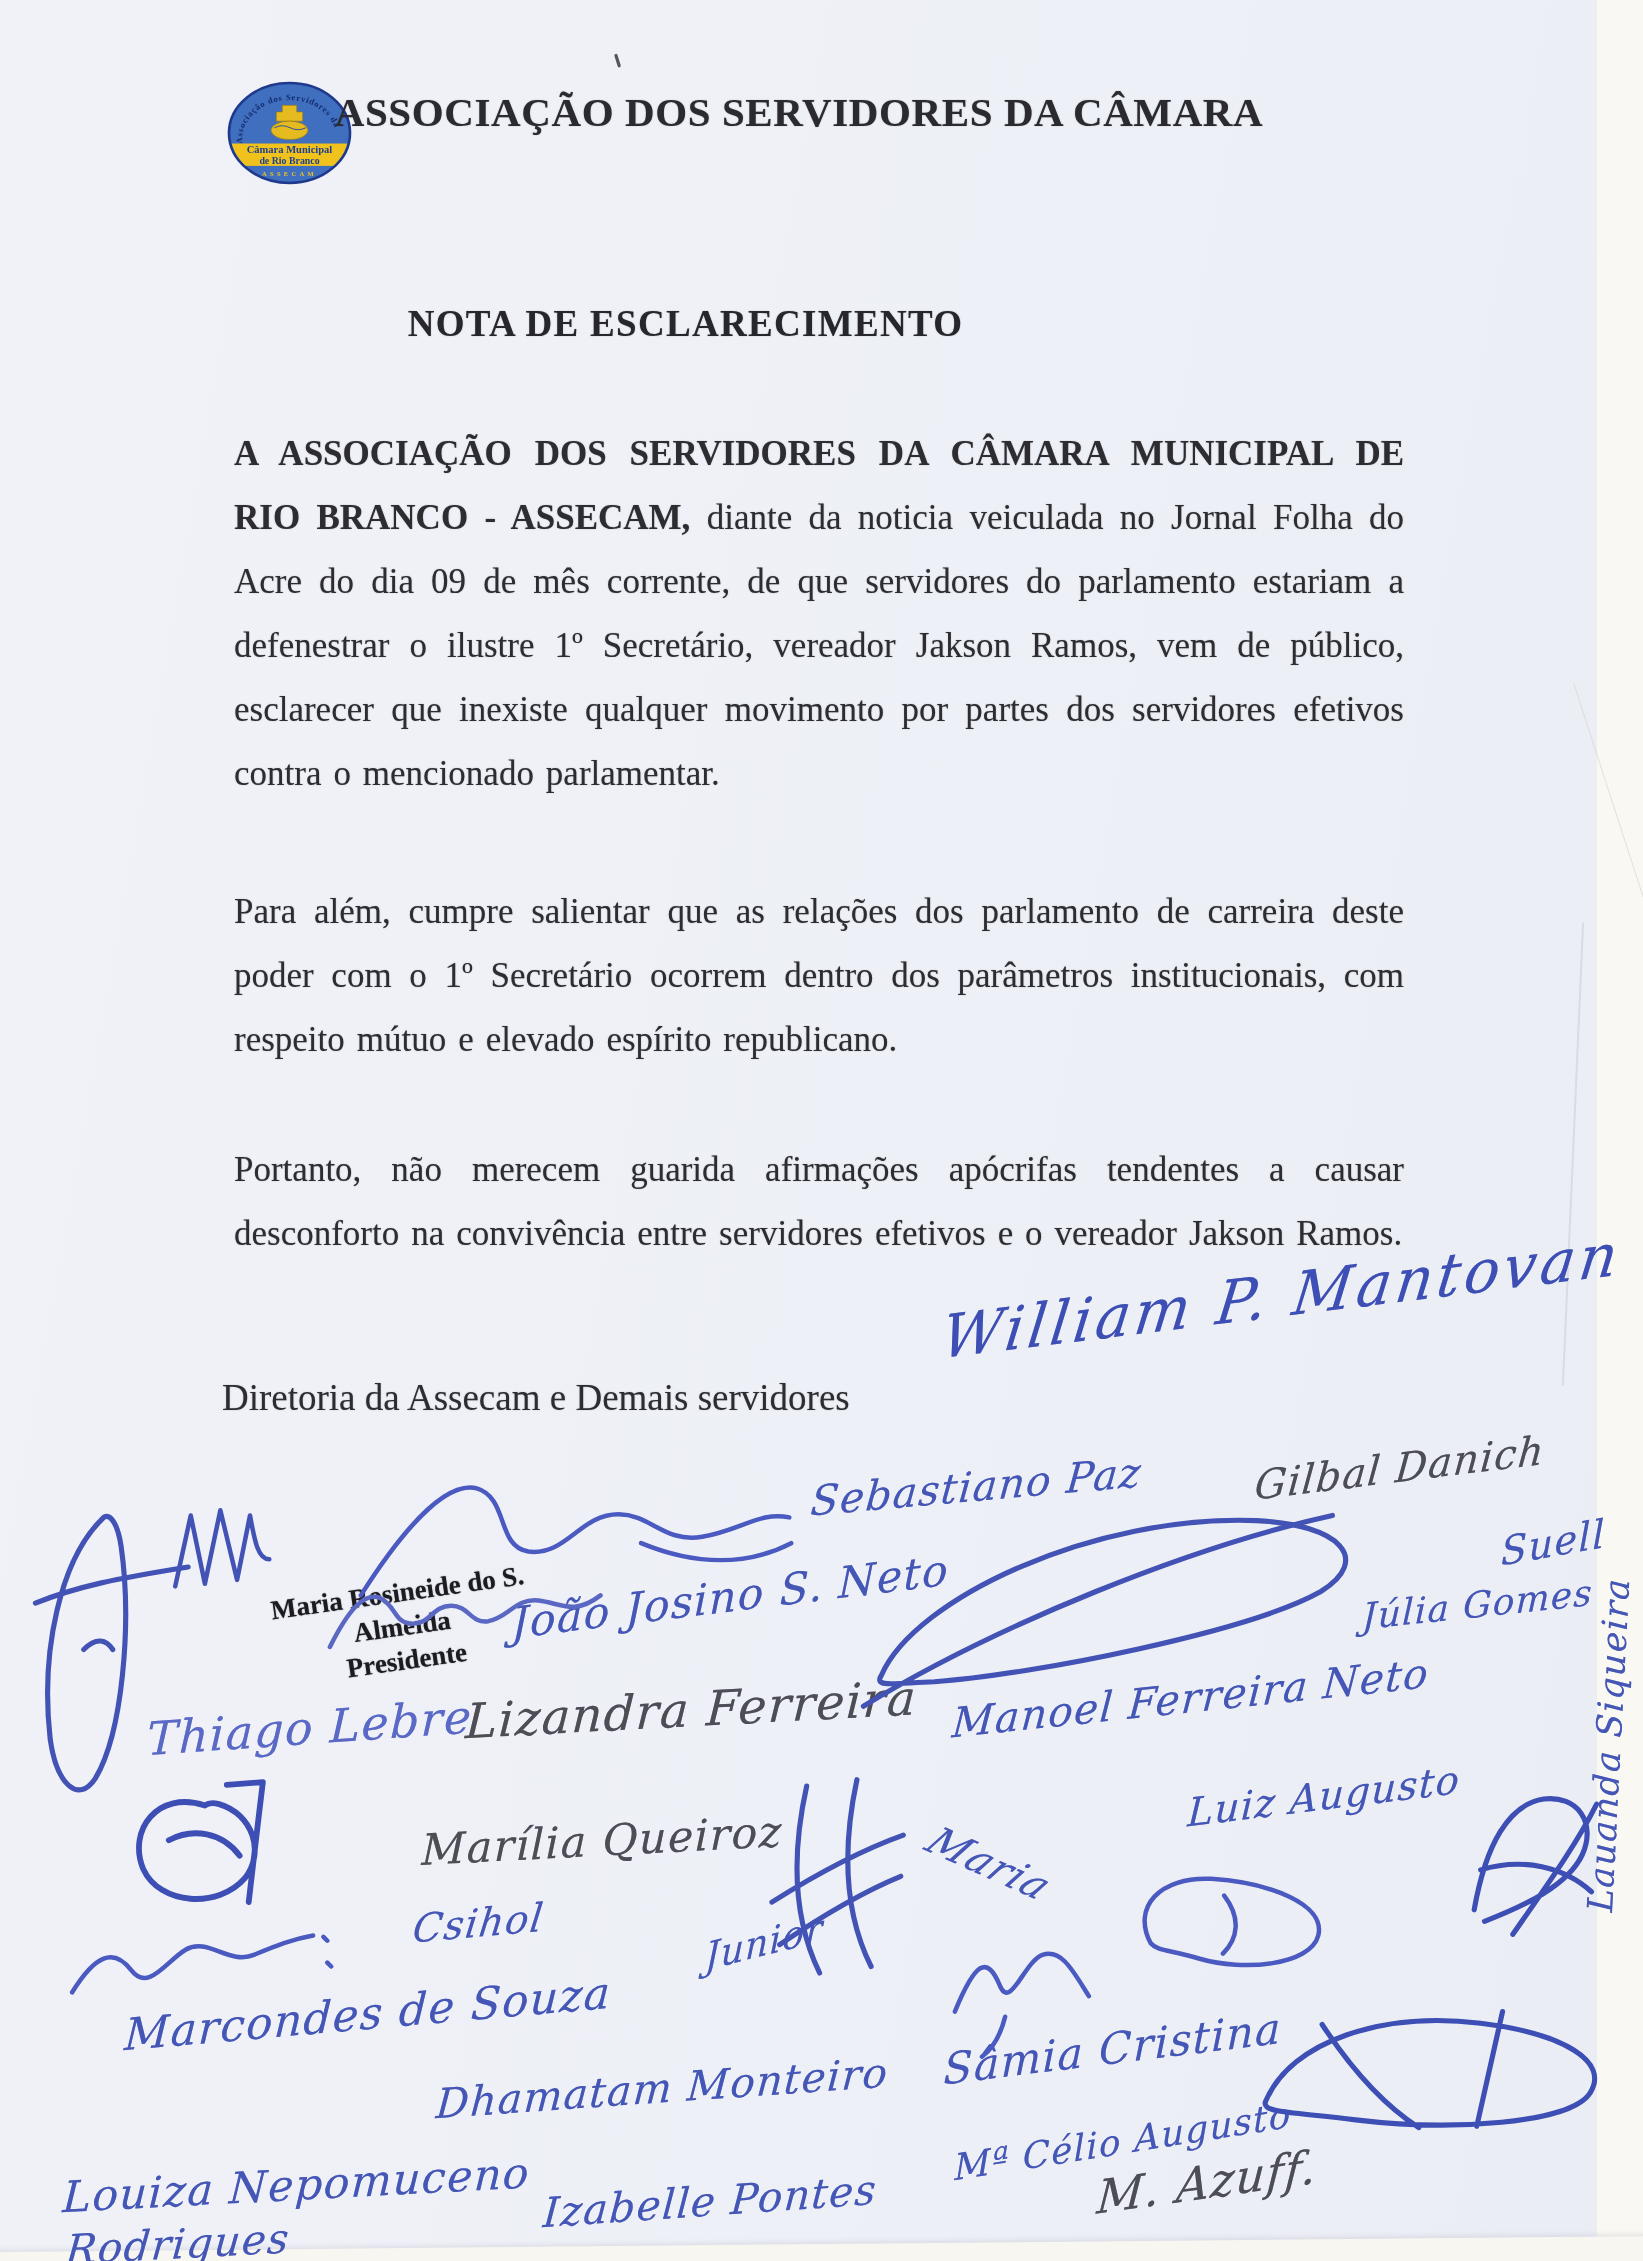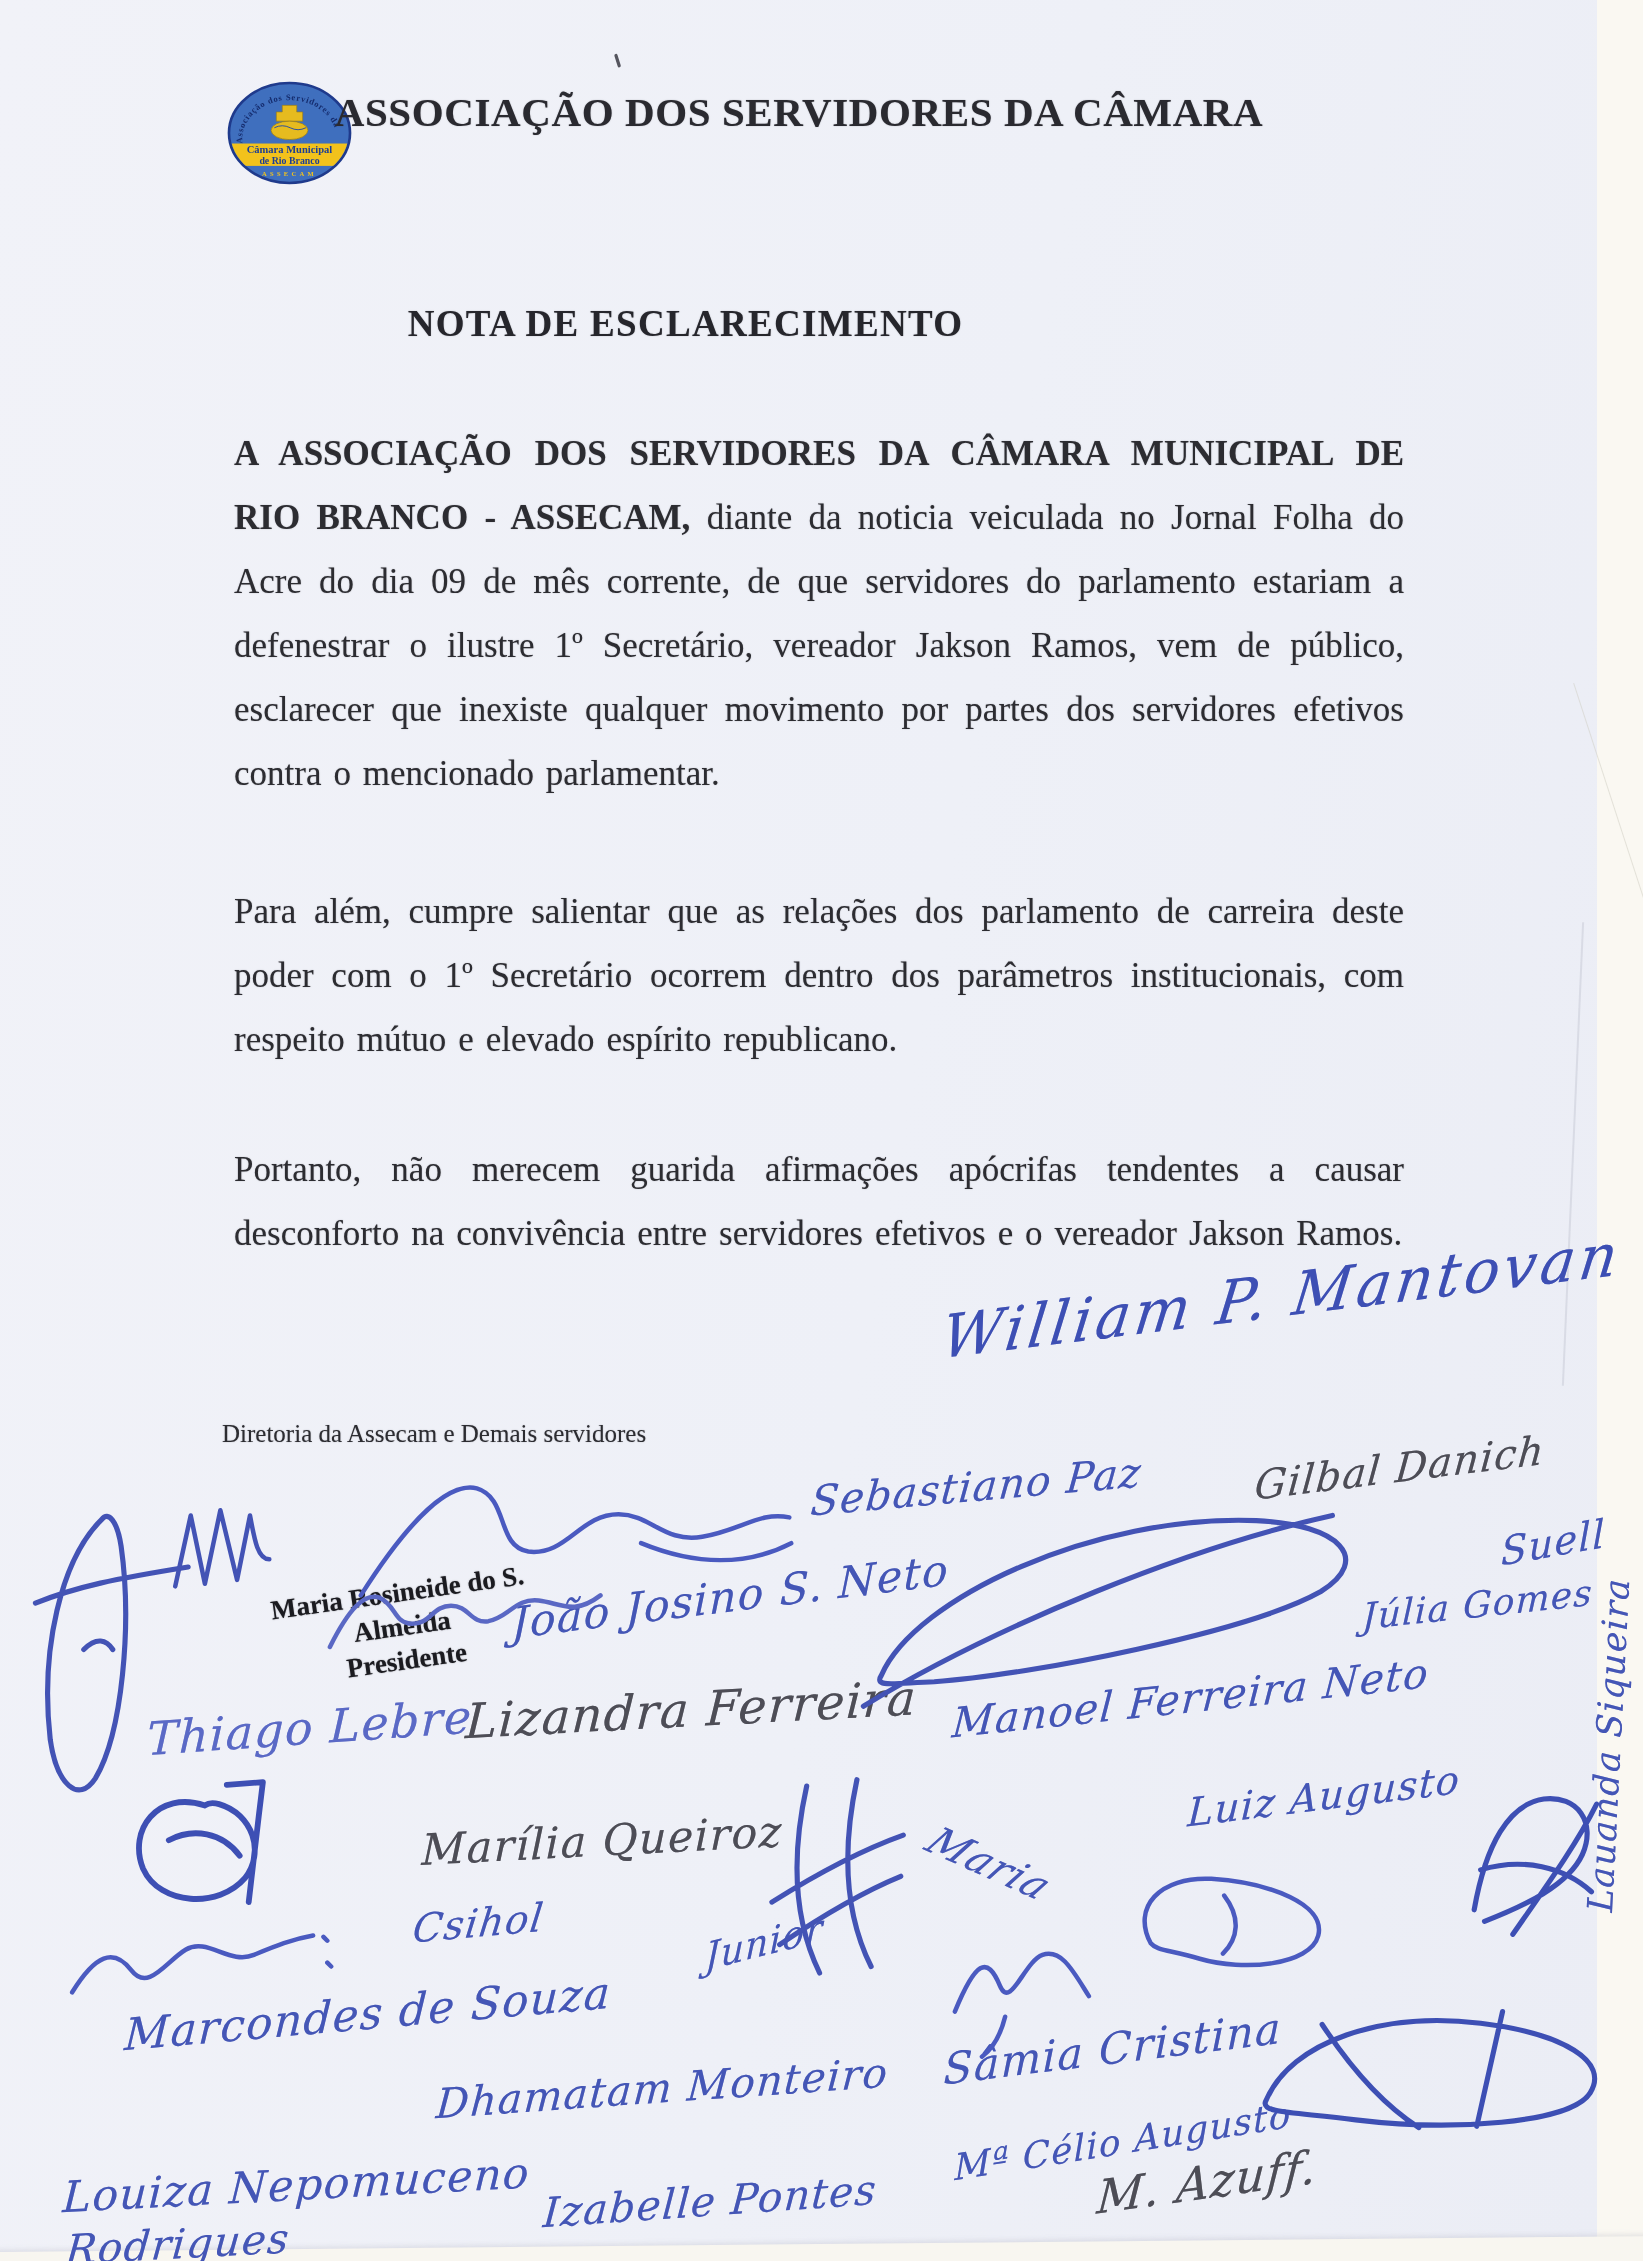--- a/index.html
+++ b/index.html
@@ -43,21 +43,21 @@
     text-align:center; font-weight:bold; font-size:37px; letter-spacing:1.3px;
     color:#26262c;
   }
   .para {
     position:absolute; left:222px; width:1170px; margin:12px;
     font-size:35px; line-height:64px; text-align:justify; word-spacing:3.2px;
   }
   .p1 { top:410px; }
   .p2 { top:868px; }
   .p3 { top:1126px; }
-  .closing { position:absolute; left:222px; top:1402px; margin:0; font-size:25px; line-height:64px; }
+  .closing { position:absolute; left:222px; top:1366px; margin:0; font-size:37px; line-height:64px; }
   
   .logo { position:absolute; left:227px; top:80px; width:125px; height:106px; }
   
   .stamp {
     position:absolute; left:245px; top:1597px; width:303px;
     transform:rotate(-8deg); transform-origin:left top;
     color:#1b1b20; text-align:center;
     font-weight:bold; font-size:27px; line-height:34px;
     text-shadow:0 0 1.3px rgba(20,20,25,.55);
   }

